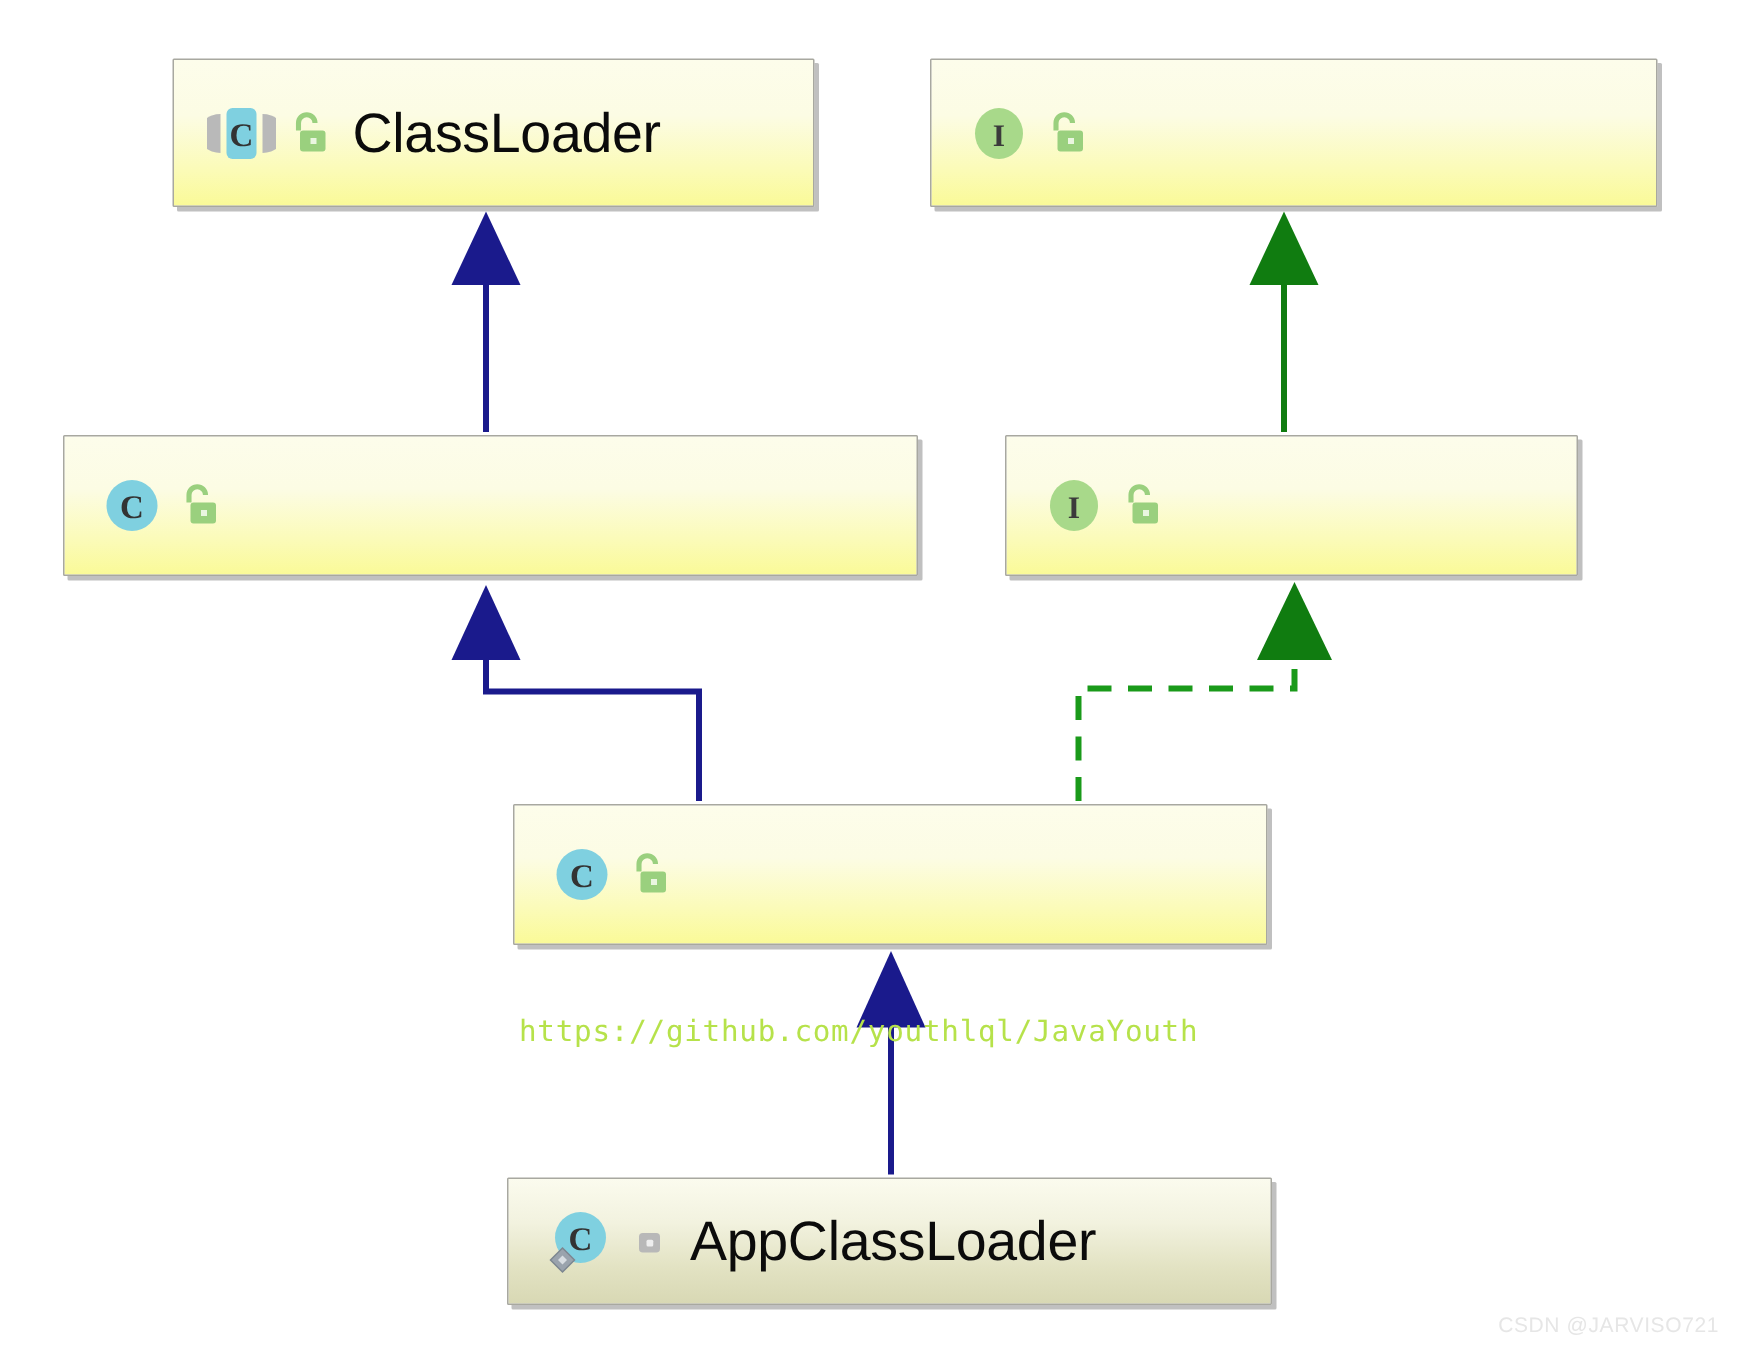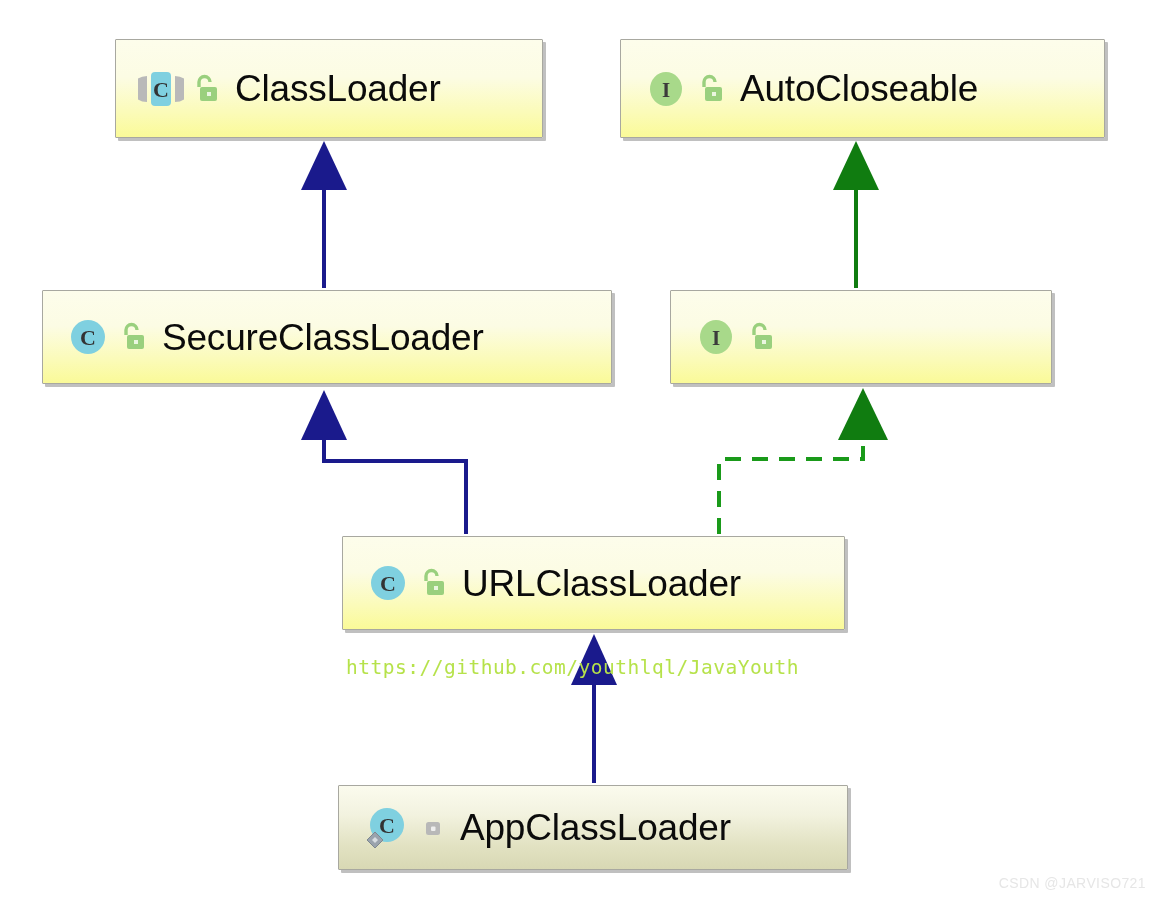--- a/index.html
+++ b/index.html
@@ -47,21 +47,21 @@
   }
 
   
   .ico{position:relative;display:inline-block;flex:0 0 auto;}
   .ico svg{display:block;}
   .gap{width:9px;flex:0 0 auto;}
 
   
   #gh-watermark{
     position:absolute;
-    left:346px;top:656px;
+    left:346px;top:676px;
     z-index:3;
     font-family:"DejaVu Sans Mono","Liberation Mono",monospace;
     font-size:19.5px;
     letter-spacing:0.5px;
     color:#b6e24a;
     white-space:nowrap;
     pointer-events:none;
   }
   #csdn-watermark{
     position:absolute;
@@ -145,41 +145,39 @@
       </span>
       <span class="gap"></span>
       <span class="ico">
         <svg width="28" height="32" viewBox="0 0 28 32">
           <path d="M6 14 L6 9 A5.5 5.5 0 0 1 17 9" fill="none" stroke="#9ad07e" stroke-width="3.4"></path>
           <rect x="7" y="14" width="17" height="14" rx="2" fill="#9ad07e"></rect>
           <rect x="14" y="19" width="4" height="4" fill="#eaf6e0"></rect>
         </svg>
       </span>
     </span>
-    <span class="label">AutoCloseable</span>
   </div>
 
   <div class="node" style="left:42px;top:290px;width:570px;height:94px;">
     <span class="icons">
       <span class="ico">
         <svg width="46" height="46" viewBox="0 0 46 46">
           <circle cx="23" cy="23" r="17" fill="#7fd0e0"></circle>
           <text x="23" y="31" font-family="Liberation Serif, serif" font-size="22" font-weight="bold" fill="#333333" text-anchor="middle">C</text>
         </svg>
       </span>
       <span class="gap"></span>
       <span class="ico">
         <svg width="28" height="32" viewBox="0 0 28 32">
           <path d="M6 14 L6 9 A5.5 5.5 0 0 1 17 9" fill="none" stroke="#9ad07e" stroke-width="3.4"></path>
           <rect x="7" y="14" width="17" height="14" rx="2" fill="#9ad07e"></rect>
           <rect x="14" y="19" width="4" height="4" fill="#eaf6e0"></rect>
         </svg>
       </span>
     </span>
-    <span class="label">SecureClassLoader</span>
   </div>
 
   <div class="node" style="left:670px;top:290px;width:382px;height:94px;">
     <span class="icons">
       <span class="ico">
         <svg width="46" height="46" viewBox="0 0 46 46">
           <ellipse cx="23" cy="23" rx="16" ry="17" fill="#a8d98a"></ellipse>
           <text x="23" y="31" font-family="Liberation Serif, serif" font-size="21" font-weight="bold" fill="#3b3b3b" text-anchor="middle">I</text>
         </svg>
       </span>
@@ -204,21 +202,20 @@
       </span>
       <span class="gap"></span>
       <span class="ico">
         <svg width="28" height="32" viewBox="0 0 28 32">
           <path d="M6 14 L6 9 A5.5 5.5 0 0 1 17 9" fill="none" stroke="#9ad07e" stroke-width="3.4"></path>
           <rect x="7" y="14" width="17" height="14" rx="2" fill="#9ad07e"></rect>
           <rect x="14" y="19" width="4" height="4" fill="#eaf6e0"></rect>
         </svg>
       </span>
     </span>
-    <span class="label">URLClassLoader</span>
   </div>
 
   <div class="node dim" style="left:338px;top:785px;width:510px;height:85px;">
     <span class="icons">
       <span class="ico">
         <svg width="50" height="48" viewBox="0 0 50 48">
           <circle cx="26" cy="21" r="17" fill="#7fd0e0"></circle>
           <text x="26" y="29" font-family="Liberation Serif, serif" font-size="22" font-weight="bold" fill="#333333" text-anchor="middle">C</text>
           <polygon points="14,28 22,36 14,44 6,36" fill="#9aa3ad" stroke="#7d8790" stroke-width="1"></polygon>
           <polygon points="14,33 17,36 14,39 11,36" fill="#d8dde2"></polygon>

